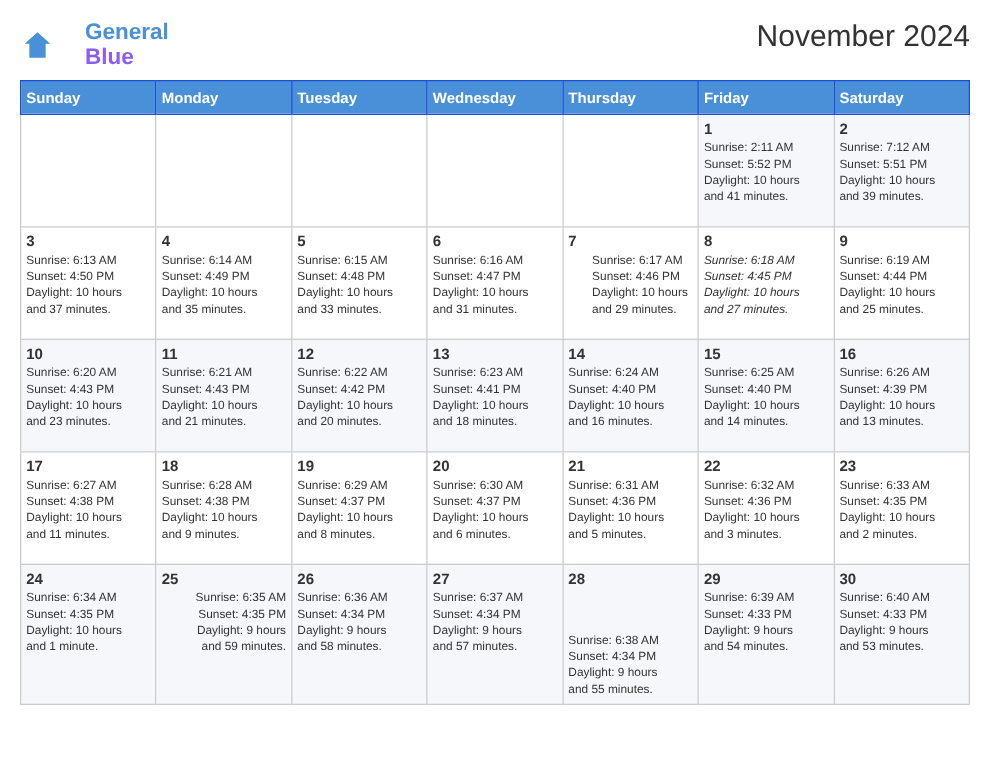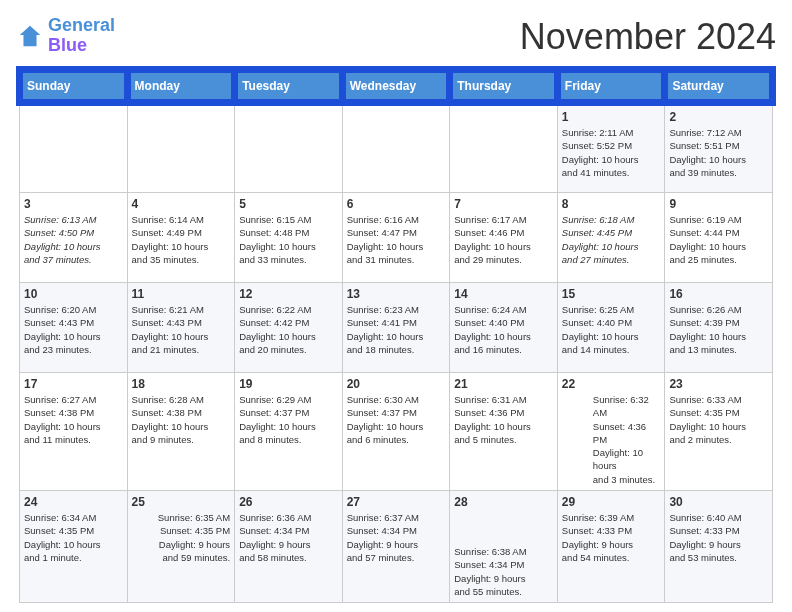--- a/index.html
+++ b/index.html
@@ -19,53 +19,54 @@
     .logo {
       display: flex;
       align-items: center;
       gap: 4px;
     }
     .logo-text {
       font-size: 18px;
       font-weight: bold;
       color: #333;
       line-height: 1.1;
+      margin-left: 20px;
     }
     .logo-text span {
       color: #4a90d9;
     }
     .logo-icon {
       width: 28px;
       height: 28px;
     }
     .title-area {
       text-align: right;
     }
     .month-title {
-      font-size: 36px;
+      font-size: 24px;
       font-weight: normal;
       color: #333;
     }
     .subtitle {
       font-size: 14px;
       color: #555;
     }
     table {
       width: 100%;
       border-collapse: collapse;
       table-layout: fixed;
     }
     thead th {
       background-color: #4a90d9;
       color: #fff;
       font-size: 12px;
       font-weight: bold;
       padding: 6px 4px;
       text-align: left;
-      border: 7px solid #1d4ed8;
+      border: 1px solid #1d4ed8;
     }
     tbody td {
       border: 1px solid #ccc;
       vertical-align: top;
       padding: 4px;
       font-size: 10px;
       color: #333;
       height: 90px;
       background: #fff;
     }
@@ -134,21 +135,21 @@
           <div class="day-num">2</div>
           <div class="day-info" style="white-space: pre-line;">Sunrise: 7:12 AM
 Sunset: 5:51 PM
 Daylight: 10 hours
 and 39 minutes.</div>
         </td>
       </tr>
       <tr>
         <td>
           <div class="day-num">3</div>
-          <div class="day-info" style="white-space: pre-line; font-style: italic;">Sunrise: 6:13 AM
+          <div class="day-info" style="white-space: pre-line;">Sunrise: 6:13 AM
 Sunset: 4:50 PM
 Daylight: 10 hours
 and 37 minutes.</div>
         </td>
         <td>
           <div class="day-num">4</div>
           <div class="day-info" style="white-space: pre-line;">Sunrise: 6:14 AM
 Sunset: 4:49 PM
 Daylight: 10 hours
 and 35 minutes.</div>
@@ -162,21 +163,21 @@
         </td>
         <td>
           <div class="day-num">6</div>
           <div class="day-info" style="white-space: pre-line;">Sunrise: 6:16 AM
 Sunset: 4:47 PM
 Daylight: 10 hours
 and 31 minutes.</div>
         </td>
         <td>
           <div class="day-num">7</div>
-          <div class="day-info" style="white-space: pre-line;">Sunrise: 6:17 AM
+          <div class="day-info" style="white-space: pre-line; margin-left: 19px;">Sunrise: 6:17 AM
 Sunset: 4:46 PM
 Daylight: 10 hours
 and 29 minutes.</div>
         </td>
         <td>
           <div class="day-num">8</div>
           <div class="day-info" style="white-space: pre-line; font-style: italic;">Sunrise: 6:18 AM
 Sunset: 4:45 PM
 Daylight: 10 hours
 and 27 minutes.</div>
@@ -271,21 +272,21 @@
         </td>
         <td>
           <div class="day-num">21</div>
           <div class="day-info" style="white-space: pre-line;">Sunrise: 6:31 AM
 Sunset: 4:36 PM
 Daylight: 10 hours
 and 5 minutes.</div>
         </td>
         <td>
           <div class="day-num">22</div>
-          <div class="day-info" style="white-space: pre-line; margin-left: 31px;">Sunrise: 6:32 AM
+          <div class="day-info" style="white-space: pre-line;">Sunrise: 6:32 AM
 Sunset: 4:36 PM
 Daylight: 10 hours
 and 3 minutes.</div>
         </td>
         <td>
           <div class="day-num">23</div>
           <div class="day-info" style="white-space: pre-line;">Sunrise: 6:33 AM
 Sunset: 4:35 PM
 Daylight: 10 hours
 and 2 minutes.</div>

